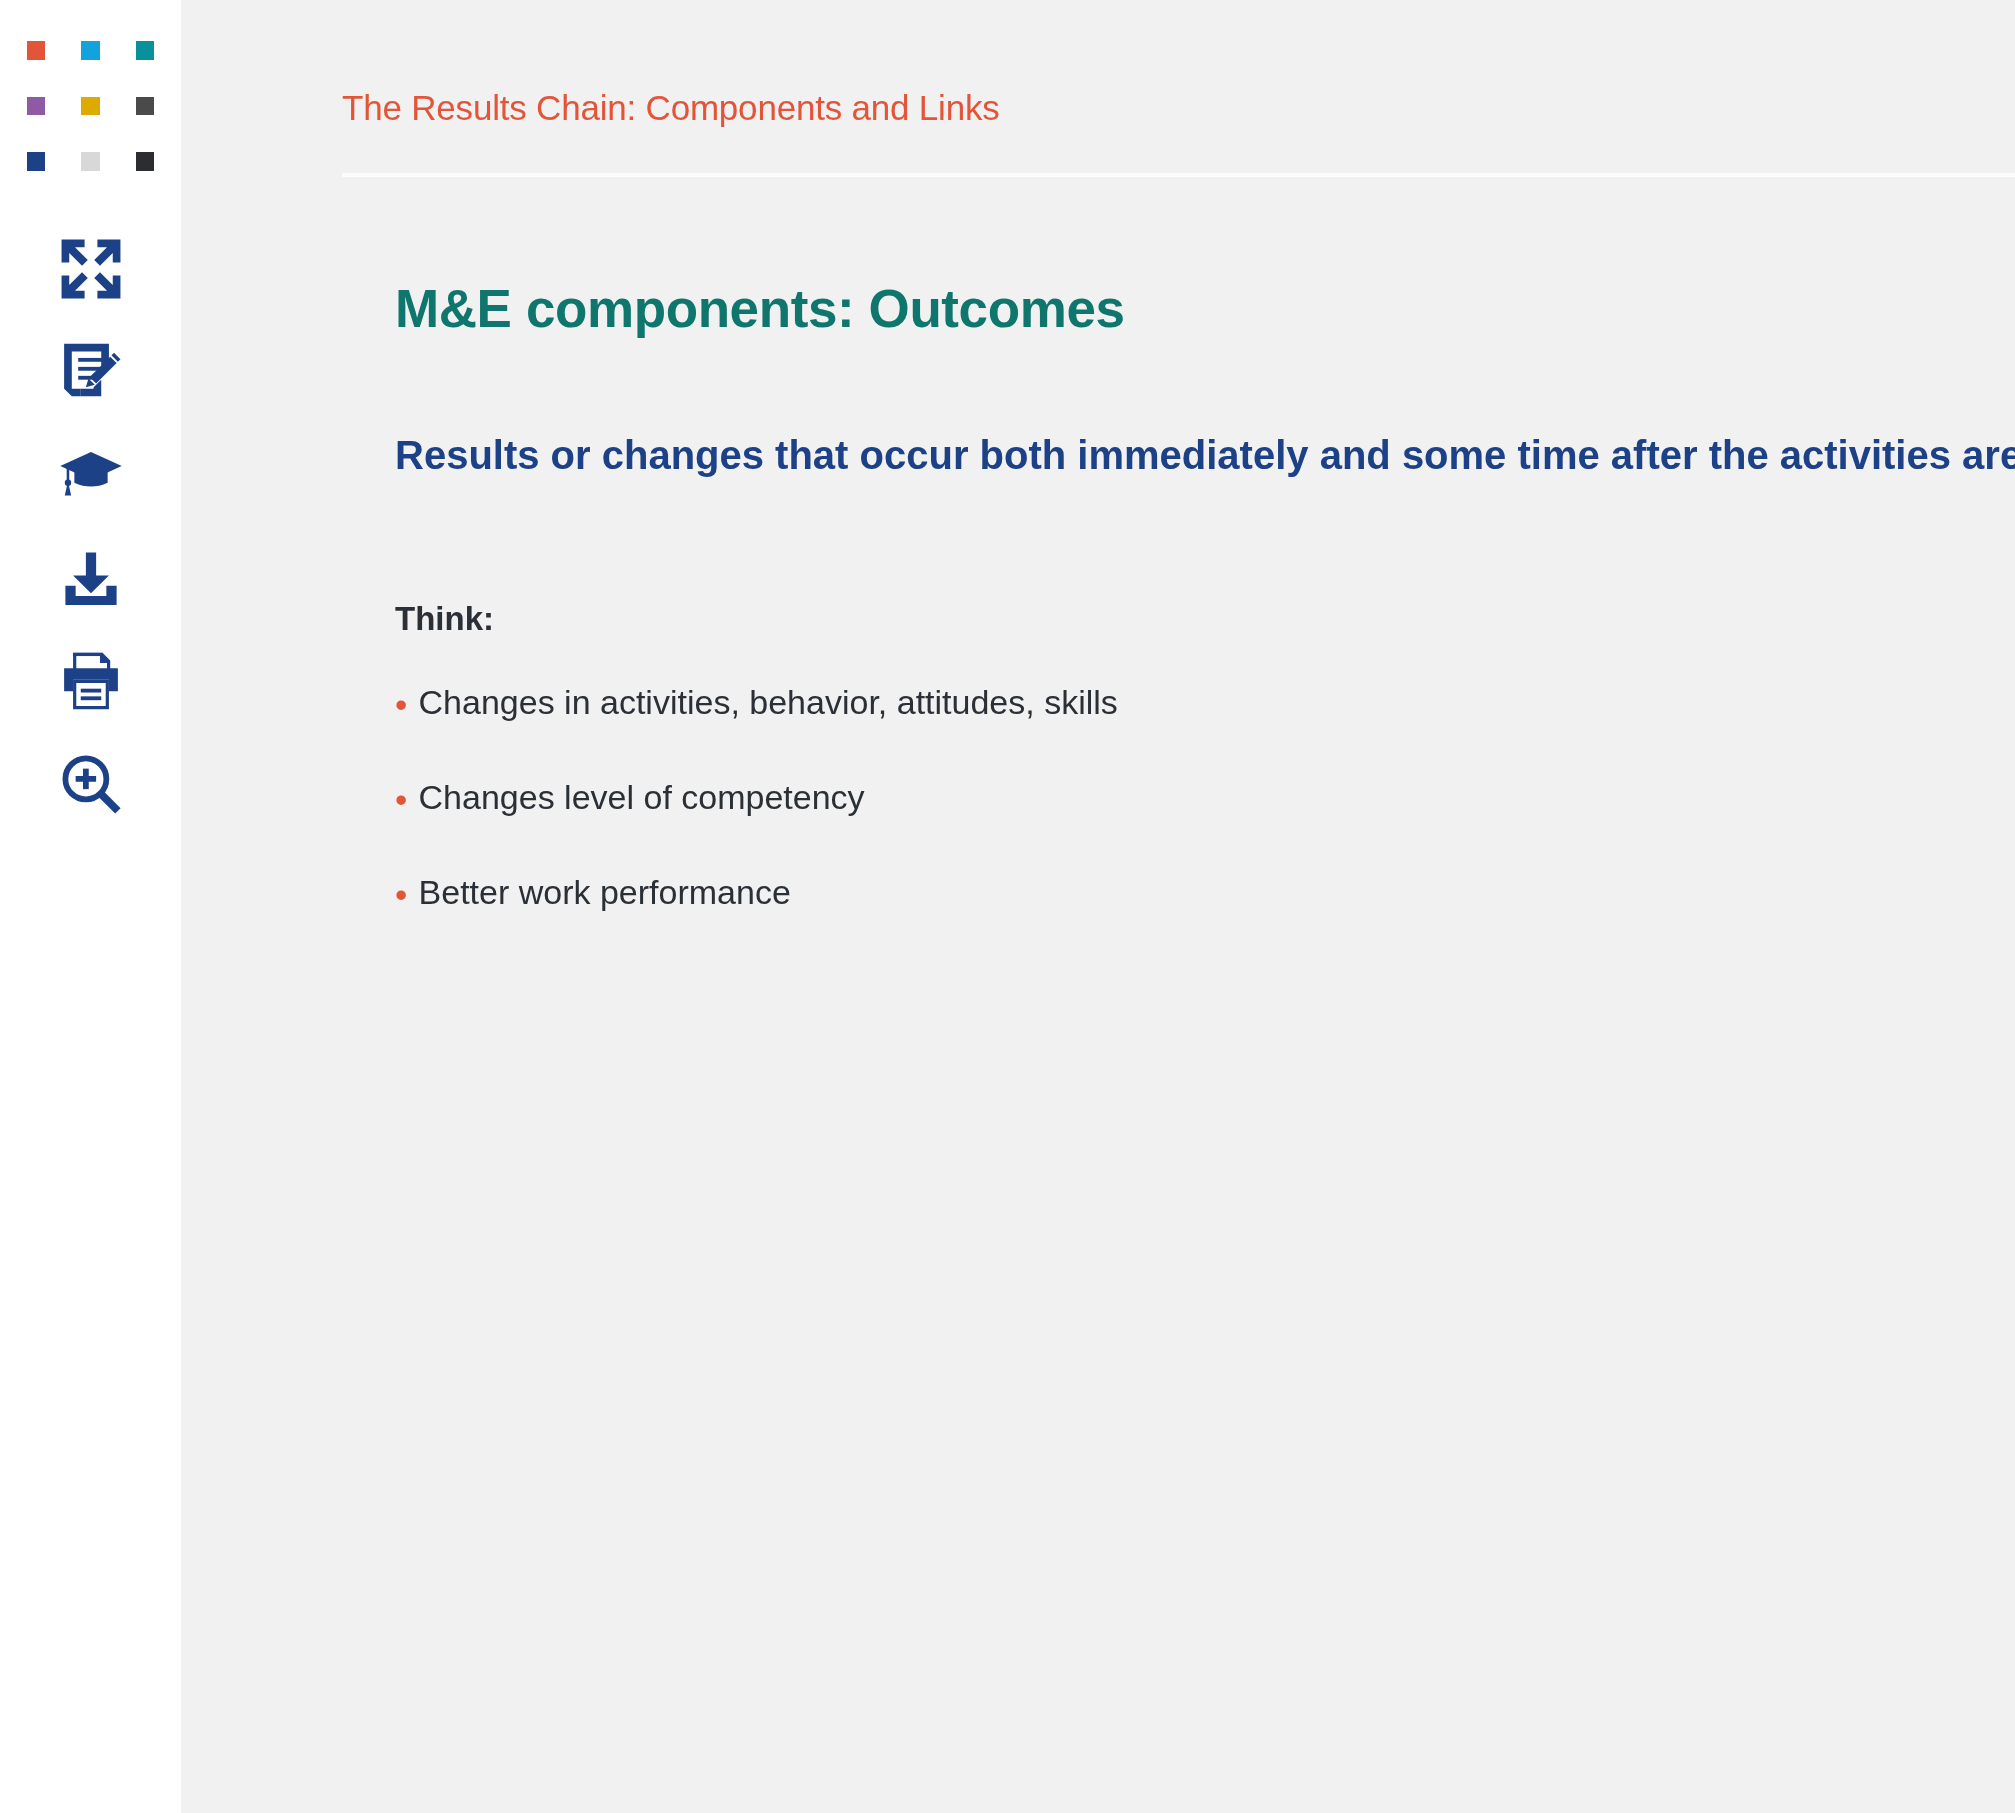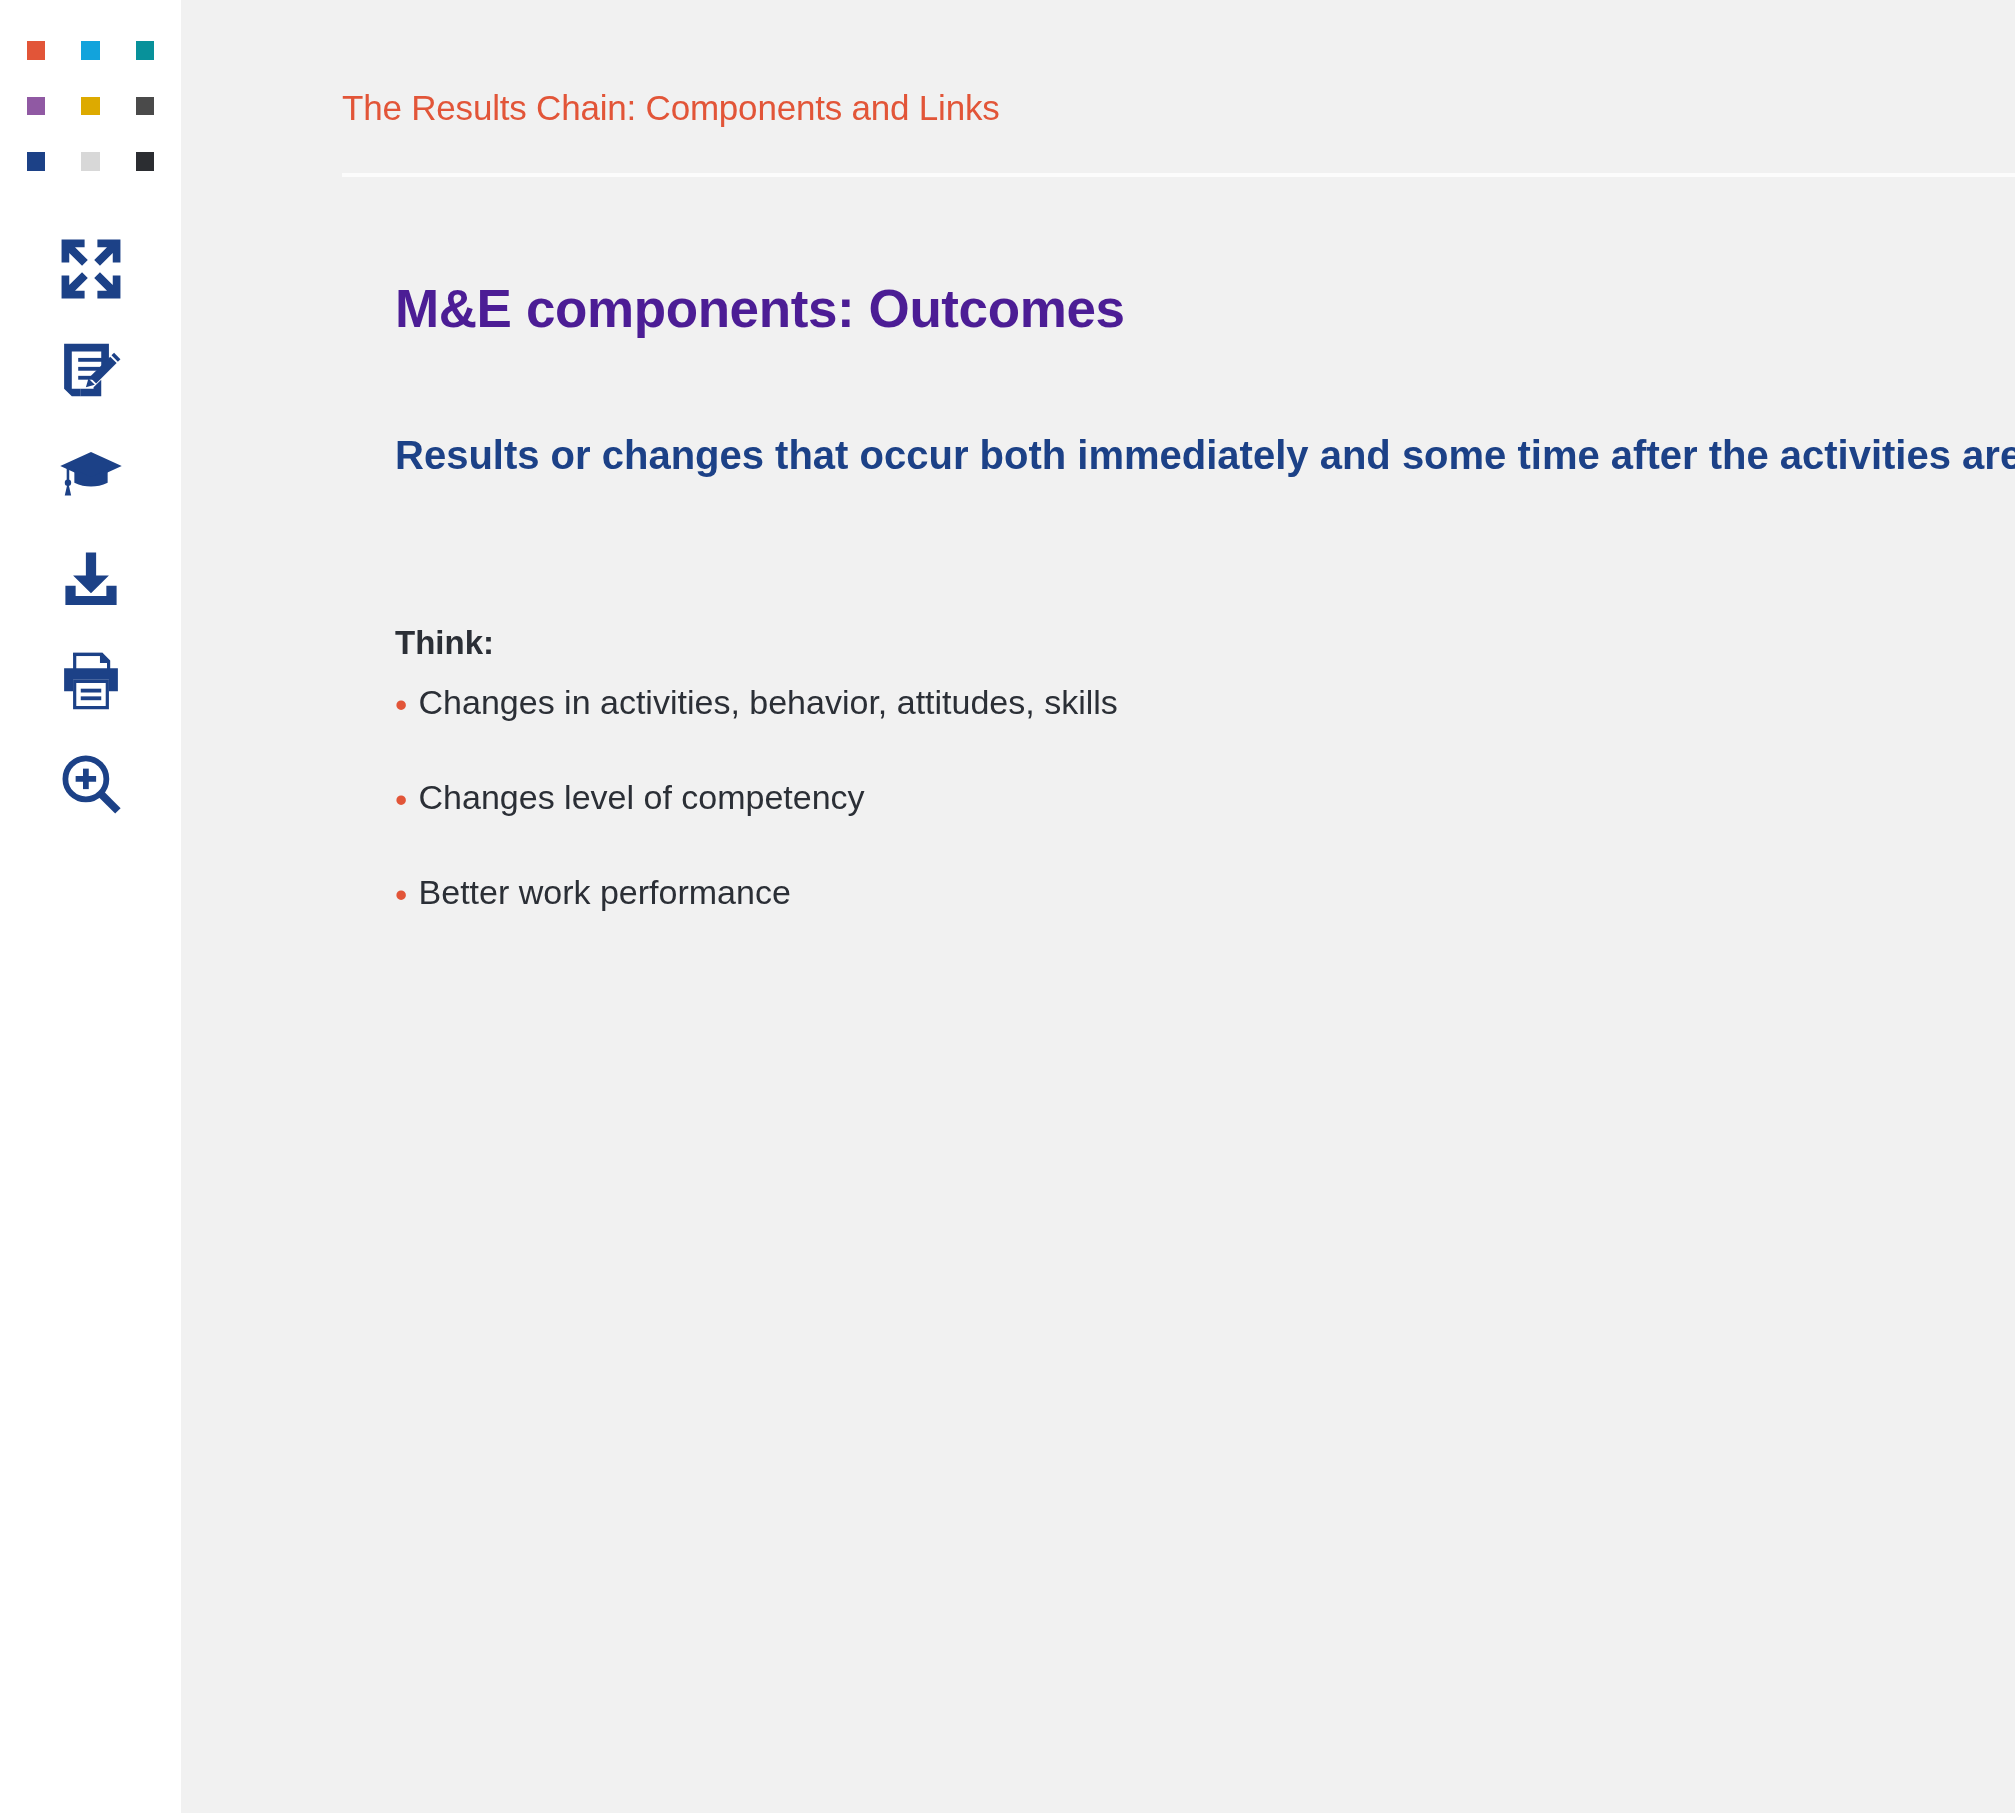--- a/index.html
+++ b/index.html
@@ -51,31 +51,31 @@
   #deck-title{
     font-size:35px;color:#E25538;font-weight:400;
     letter-spacing:-0.2px;white-space:nowrap;margin-top:29px;
   }
   #header-rule{
     position:absolute;left:161px;top:173px;width:2547px;height:3.6px;
     background:#FCFCFC;
   }
   #slide-title{
     position:absolute;left:214px;top:242px;
-    font-size:53px;font-weight:700;color:#4c1d95;
+    font-size:53px;font-weight:700;color:#0f766e;
     letter-spacing:-0.4px;white-space:nowrap;
   }
   #slide-subtitle{
     position:absolute;left:214px;top:397px;width:2358px;
     font-size:40px;font-weight:700;color:#1C4187;
     line-height:1.28;
   }
   #think-label{
     position:absolute;left:214px;top:600px;
-    font-size:33px;font-weight:700;color:#2B2F36;margin-top:24px;
+    font-size:33px;font-weight:700;color:#2B2F36;
   }
   #bullet-list{
     position:absolute;left:214px;top:685px;width:2015px;
   }
   .bullet-row{
     display:flex;align-items:flex-start;
     height:95px;
   }
   .bullet-dot{
     color:#E25538;font-size:35px;line-height:1;

